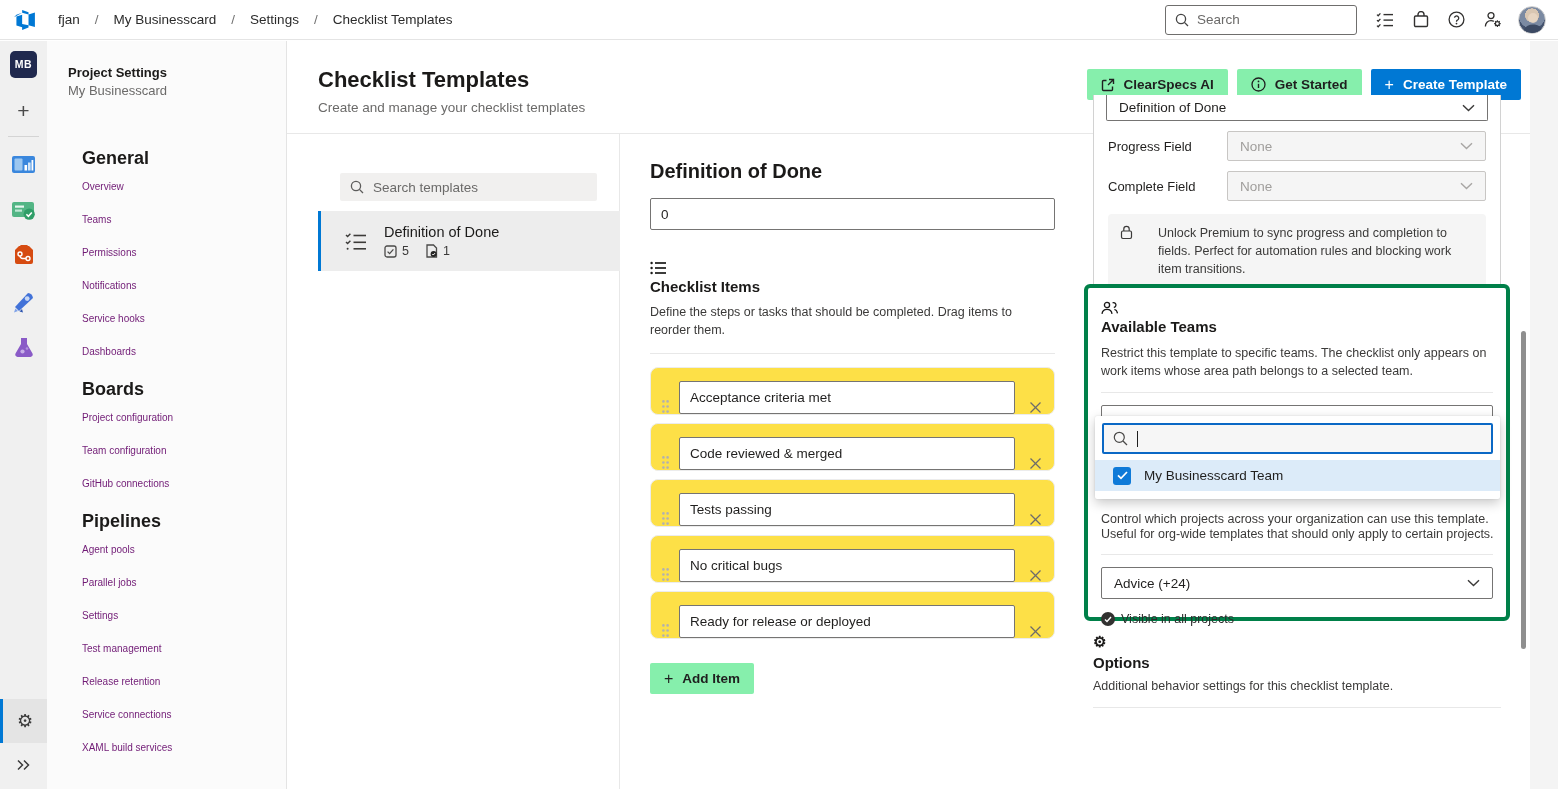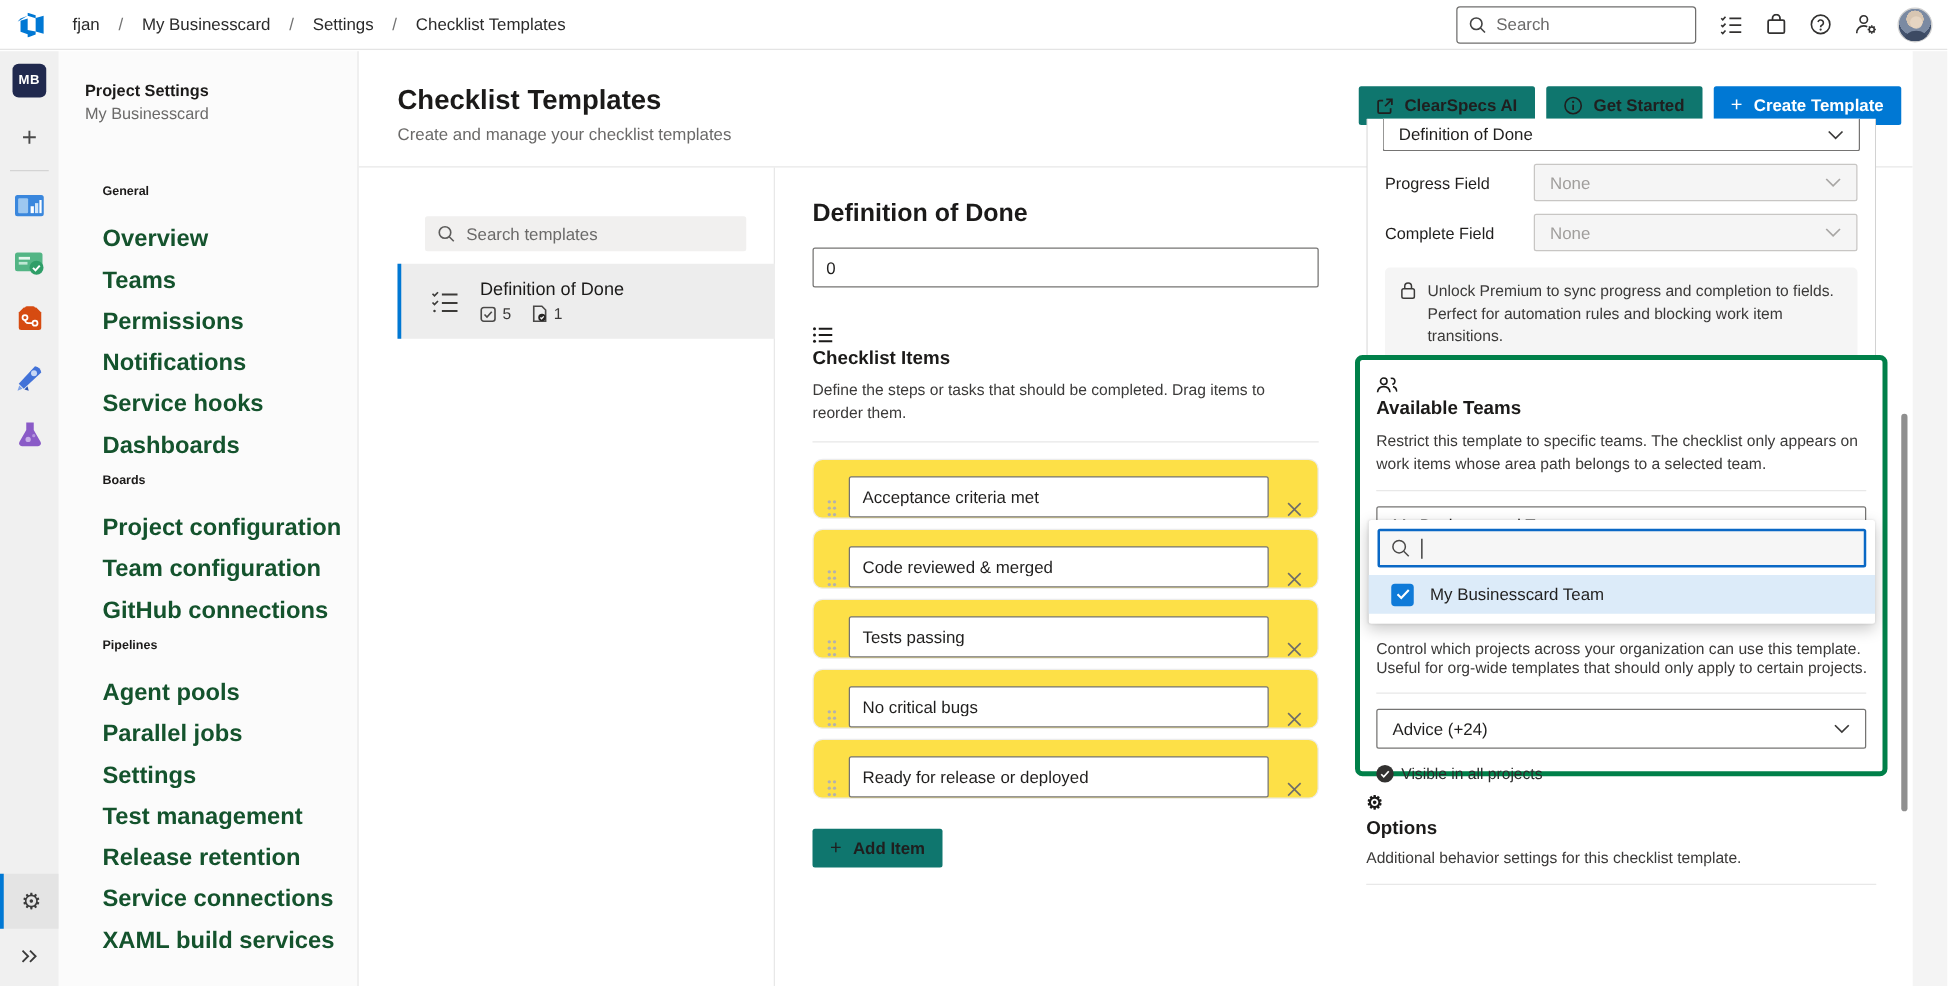--- a/index.html
+++ b/index.html
@@ -26,30 +26,30 @@
   .rail-divider { width:31px; height:1px; background:#d4d4d4; margin:3px 0 4px; }
   .rail-plus { font-size:21px; color:#4a4a4a; font-weight:400; line-height:1; }
   .rail-gear { margin-top:auto; width:47px; height:44px; background:#e4e4e4; border-left:3px solid #0078d4; display:flex; align-items:center; justify-content:center; font-size:18px; color:#3b3b3b; cursor:pointer; }
   .rail-expand { width:47px; height:44px; display:flex; align-items:center; justify-content:center; margin-bottom:2px; cursor:pointer; color:#3b3b3b; }
 
   
   .sidebar { position:absolute; left:47px; top:41px; width:240px; height:748px; background:#fbfbfb; border-right:1px solid #e4e4e4; overflow:hidden; }
   .ps-title { margin:24px 0 0 21px; font-size:13px; font-weight:bold; color:#1b1a19; }
   .ps-sub { margin:3px 0 0 21px; font-size:13px; color:#6b6a69; }
   .nav { margin-top:42px; }
-  .nav-group { height:33px; padding:8px 0 0 35px; font-size:10px; font-weight:bold; color:#1b1a19; }
-  .nav-item { height:33px; padding:8px 0 0 35px; font-size:19px; color:#14532d; cursor:pointer;font-weight:bold; }
+  .nav-group { height:33px; padding:8px 0 0 35px; font-size:18px; font-weight:bold; color:#1b1a19; }
+  .nav-item { height:33px; padding:8px 0 0 35px; font-size:10px; color:#701a75; cursor:pointer; }
 
   
   .gutter { position:absolute; left:1530px; top:41px; width:28px; height:748px; background:#f4f4f4; }
   .main { position:absolute; left:287px; top:41px; width:1243px; height:748px; background:#fff; }
   .page-title { position:absolute; left:31px; top:26px; font-size:22px; font-weight:bold; color:#1b1a19; }
   .page-sub { position:absolute; left:31px; top:59px; font-size:13.5px; color:#6b6a69; }
   .hdr-buttons { position:absolute; right:9px; top:28px; display:flex; gap:9px; }
-  .btn { height:31px; display:inline-flex; align-items:center; gap:9px; padding:0 14px; border-radius:2px; font-size:13.5px; font-weight:bold; cursor:pointer; border:none; background:#0f766e; color:#1f1f1f; font-family:inherit; }
+  .btn { height:31px; display:inline-flex; align-items:center; gap:9px; padding:0 14px; border-radius:2px; font-size:13.5px; font-weight:bold; cursor:pointer; border:none; background:#86efac; color:#1f1f1f; font-family:inherit; }
   .btn.primary { background:#0078d4; color:#fff; }
   .main-divider { position:absolute; left:0; top:92px; width:1243px; height:1px; background:#e8e8e8; }
 
   
   .tpl-panel { position:absolute; left:31px; top:93px; width:302px; height:655px; border-right:1px solid #e8e8e8; }
   .tpl-search { margin:39px 0 0 22px; width:257px; height:28px; background:#f1f0ef; border-radius:2px; display:flex; align-items:center; gap:9px; padding:0 10px; color:#6b6a69; cursor:text; }
   .tpl-search span { font-size:13.5px; }
   .tpl-item { margin-top:10px; width:302px; height:60px; background:#ededed; border-left:3px solid #0078d4; display:flex; align-items:center; cursor:pointer; }
   .tpl-item .ticon { margin:0 17px 0 24px; color:#3c3b39; }
   .tpl-name { font-size:14.5px; color:#1b1a19; }
@@ -79,21 +79,21 @@
   .btn .bic { display:flex; }
   .settings-card { position:absolute; left:806px; top:54px; width:408px; border:1px solid #d2d2d2; border-top:none; border-radius:0 0 5px 5px; padding:0 14px 14px; background:#fff; }
   .select { height:30px; border:1px solid #757473; border-radius:2px; background:#fff; display:flex; align-items:center; padding:0 12px; font-size:13.5px; color:#201f1e; cursor:pointer; }
   .select .lbl { flex:1; }
   .select .chev { color:#3b3a39; }
   .select.clipped { height:26px; border-top:none; border-radius:0 0 2px 2px; margin:0 -2px; }
   .field-row { display:flex; align-items:center; margin-top:10px; }
   .field-row .flabel { width:119px; flex:none; font-size:13px; color:#201f1e; }
   .select.disabled { flex:1; background:#f5f5f5; border-color:#c8c6c4; color:#a09e9c; cursor:default; }
   .select.disabled .chev { color:#a8a6a4; }
-  .premium-note { margin-top:13px; background:#f5f5f5; border-radius:4px; padding:10px 12px; display:flex; gap:9px; font-size:12.5px; line-height:1.45; color:#3b3a39; }
+  .premium-note { margin-top:13px; background:#f5f5f5; border-radius:4px; padding:10px 12px; display:flex; gap:25px; font-size:12.5px; line-height:1.45; color:#3b3a39; }
   .premium-note .lic { flex:none; margin-top:1px; color:#3b3a39; }
 
   .teams-card { position:absolute; left:797px; top:243px; width:426px; height:337px; background:#fff; border:4px solid #008049; border-radius:6px; padding:13px 13px 0; }
   .teams-desc { margin-top:9px; font-size:12.5px; line-height:1.45; color:#3b3a39; width:398px; }
   .teams-div { margin-top:12px; }
   .teams-select { margin-top:12px; height:31px; }
   .dropdown { position:absolute; left:7px; right:6px; top:128px; height:83px; background:#fff; box-shadow:0 4px 12px rgba(0,0,0,.22), 0 0 2px rgba(0,0,0,.12); border-radius:2px; padding:7px 7px 0; z-index:5; }
   .dd-search { height:31px; border:2px solid #0a68c5; border-radius:2px; background:#f6f6f6; display:flex; align-items:center; padding:0 9px; cursor:text; }
   .dd-search .caret { width:1px; height:16px; background:#1f1f1f; margin-left:9px; }
   .dd-option { margin:6px -7px 0; height:31px; background:#dcebf9; display:flex; align-items:center; padding-left:18px; cursor:pointer; }

